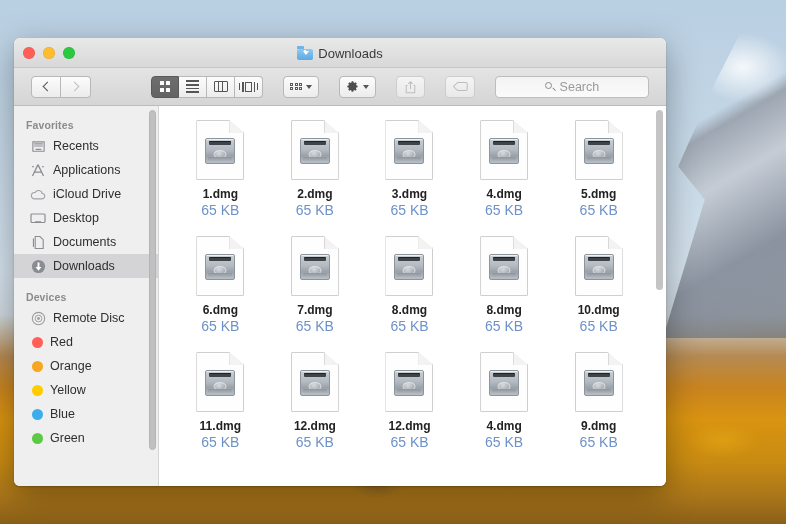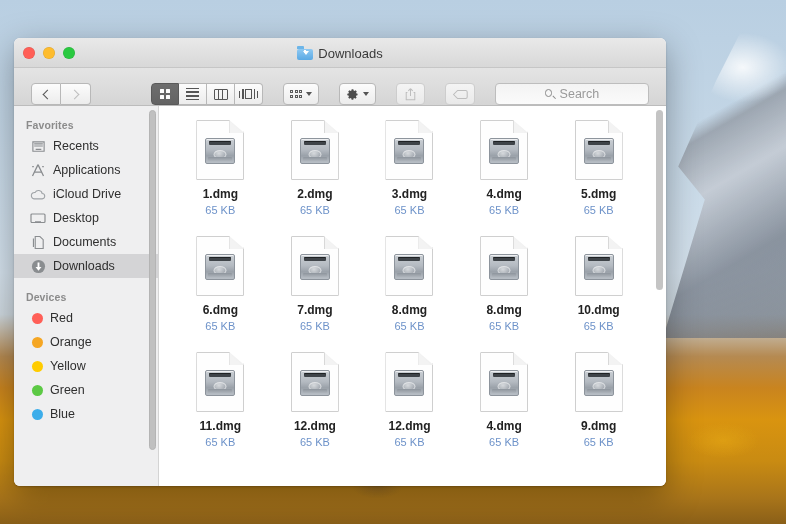--- a/index.html
+++ b/index.html
@@ -106,21 +106,21 @@
   }
   .folder-icon .stem {
     position: absolute; left: 7px; top: 4px; width: 2px; height: 3px; background: #fff;
   }
 
   
   .toolbar {
     height: 38px;
     background: linear-gradient(to bottom, #e4e4e4, #d5d5d5);
     border-bottom: 1px solid #bcbcbc;
-    display: flex; align-items: flex-end;
+    display: flex; align-items: center;
     padding: 0 17px;
     gap: 20px;
     flex: 0 0 auto;
   }
 
   .navgroup { display: flex; }
   .navbtn {
     width: 30px; height: 22px;
     background: linear-gradient(to bottom, #fcfcfc, #ececec);
     border: 1px solid #b8b8b8;
@@ -270,21 +270,21 @@
     border: 1px solid rgba(255,255,255,.5);
     background: radial-gradient(circle at 40% 35%, rgba(255,255,255,.55), rgba(150,158,166,.25));
   }
   .drive .foot {
     position: absolute; left: 2px; right: 2px; bottom: 2px; height: 4px;
     background: linear-gradient(to bottom, #8d949c, #aeb4bb);
     border-radius: 1px;
   }
 
   .fname { font-size: 12px; font-weight: bold; color: #222; line-height: 15px; }
-  .fsize { font-size: 11px; color: #6d92c9; line-height: 15px; margin-top: 1px; }
+  .fsize { font-size: 14px; color: #6d92c9; line-height: 15px; margin-top: 1px; }
 
   .c-scroll {
     position: absolute; right: 3px; top: 4px;
     width: 7px; height: 180px;
     background: #c4c4c4; border-radius: 4px;
   }
 </style>
 </head>
 <body>
 
@@ -465,41 +465,51 @@
             <svg width="15" height="15" viewBox="0 0 16 16">
                 <circle cx="8" cy="8" r="7" fill="#8a8d90"></circle>
                 <path fill="#fff" d="M7 3.6h2v5h2.2L8 12.4 4.8 8.6H7z"></path>
               </svg>
           </span>
           <span>Downloads</span>
         </div>
 
         <div class="sb-header spaced">Devices</div>
 
+        <div class="sb-item">
+          <span class="sb-ic">
+            <svg width="15" height="15" viewBox="0 0 16 16">
+                <circle cx="8" cy="8" r="6.6" fill="none" stroke="#9b9ea1" stroke-width="1.2"></circle>
+                <circle cx="8" cy="8" r="3.6" fill="none" stroke="#9b9ea1" stroke-width="1"></circle>
+                <circle cx="8" cy="8" r="1.5" fill="#9b9ea1"></circle>
+              </svg>
+          </span>
+          <span>Remote Disc</span>
+        </div>
 
 
         <div class="sb-item">
           <span class="dot" style="background:#ff5f57"></span>
           <span>Red</span>
         </div>
         <div class="sb-item">
           <span class="dot" style="background:#f5a623"></span>
           <span>Orange</span>
         </div>
         <div class="sb-item">
           <span class="dot" style="background:#ffcc00"></span>
           <span>Yellow</span>
         </div>
         <div class="sb-item">
+          <span class="dot" style="background:#3cadea"></span>
+          <span>Blue</span>
+        </div>
+        <div class="sb-item">
           <span class="dot" style="background:#5cc944"></span>
           <span>Green</span>
-        </div>
-        <div class="sb-item">
-          <span class="dot" style="background:#3cadea"></span>
-          <span>Blue</span>
         </div>
 
         <div class="sb-scroll"></div>
       </div>
 
       <div class="content">
         <div class="grid" id="file-grid">
             <div class="cell">
               <div class="dmg">
                 <span class="page"></span>

